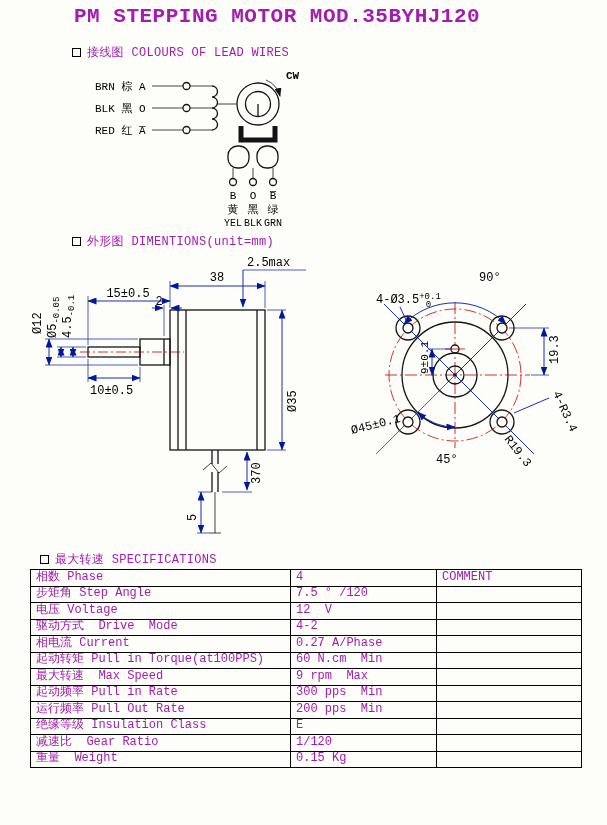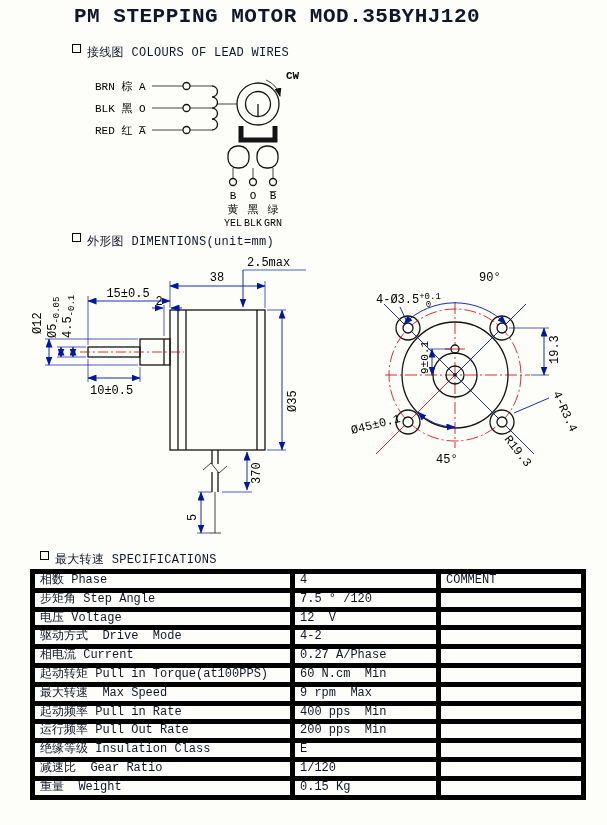--- a/index.html
+++ b/index.html
@@ -1,32 +1,32 @@
 <!DOCTYPE html>
 <html><head>
 <meta charset="utf-8">
 <style>
   *{margin:0;padding:0;box-sizing:border-box}
   html,body{background:#9a9a9a}
   .page{position:relative;width:607px;height:825px;background:#fdfdfa;margin:0 auto;
-        font-family:"Liberation Mono","DejaVu Sans Mono",monospace;color:#0f172a;overflow:hidden}
+        font-family:"Liberation Mono","DejaVu Sans Mono",monospace;color:#a21caf;overflow:hidden}
   .title{position:absolute;left:74px;top:5px;font-size:21px;font-weight:600;letter-spacing:.5px;white-space:pre}
-  .sec{position:absolute;font-size:12px;letter-spacing:.3px;display:flex;align-items:flex-start;gap:6px;white-space:pre}
+  .sec{position:absolute;font-size:12px;letter-spacing:.3px;display:flex;align-items:center;gap:6px;white-space:pre}
   .chk{display:inline-block;width:9px;height:9px;border:1px solid #000;flex:0 0 auto}
   svg{position:absolute;overflow:visible}
   svg text{font-family:"Liberation Mono","DejaVu Sans Mono",monospace;fill:#000}
   .t12{font-size:12px}.t11{font-size:11px}.t10{font-size:10px}
   .geo{stroke:#141414;fill:none;stroke-width:1.3}
   .geof{stroke:#141414;fill:#fdfdfa;stroke-width:1.3}
   .thin{stroke:#141414;fill:none;stroke-width:.8}
   .dim{stroke:#0018a0;fill:none;stroke-width:.9}
   .ext{stroke:#0018a0;fill:none;stroke-width:.7}
   .cl{stroke:#c40000;fill:none;stroke-width:.8}
   table.specs{position:absolute;left:30px;top:569px;width:551px;border-collapse:collapse;table-layout:fixed;background:#fdfdfa}
-  .specs td{border:5px solid #000000;font-size:12px;height:16.5px;padding:0 5px;white-space:pre;overflow:hidden;line-height:1.15}
+  .specs td{border:1px solid #000000;font-size:12px;height:16.5px;padding:0 5px;white-space:pre;overflow:hidden;line-height:1.15}
   .specs td.cmt{text-align:left}
 </style>
 </head>
 <body>
 
 <div class="page">
 
   <div class="title">PM STEPPING MOTOR MOD.35BYHJ120</div>
 
   <div class="sec" style="left:72px;top:44px">
@@ -270,21 +270,21 @@
           <td>60 N.cm  Min</td>
           <td></td>
         </tr>
       <tr>
           <td>最大转速  Max Speed</td>
           <td>9 rpm  Max</td>
           <td></td>
         </tr>
       <tr>
           <td>起动频率 Pull in Rate</td>
-          <td>400 pps  Min</td>
+          <td>300 pps  Min</td>
           <td></td>
         </tr>
       <tr>
           <td>运行频率 Pull Out Rate</td>
           <td>200 pps  Min</td>
           <td></td>
         </tr>
       <tr>
           <td>绝缘等级 Insulation Class</td>
           <td>E</td>

